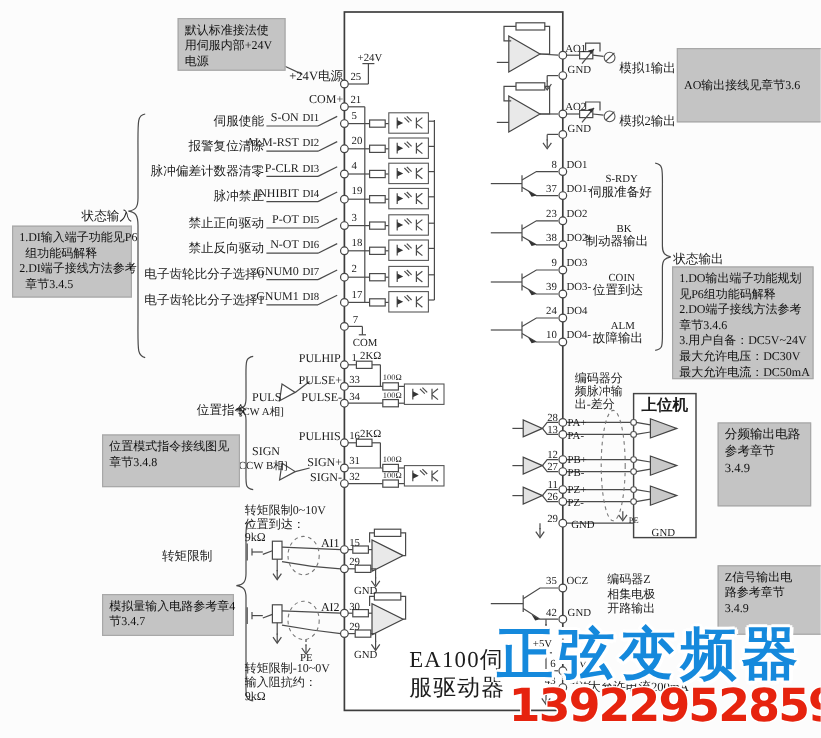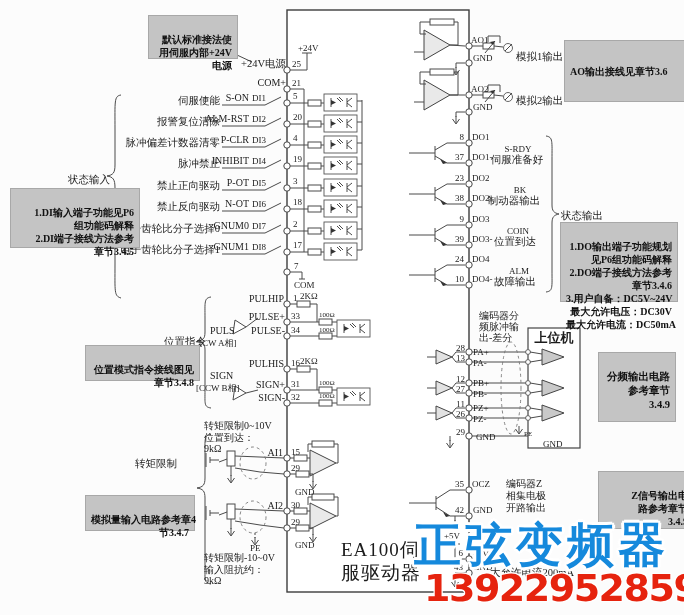--- a/index.html
+++ b/index.html
@@ -13,22 +13,22 @@
   svg circle.term{fill:#ffffff;stroke:#444;stroke-width:1;}
   svg circle.tiny{fill:#ffffff;stroke:#555;stroke-width:0.9;}
   svg ellipse.shield{stroke:#777;stroke-width:0.9;stroke-dasharray:3 3;fill:none;}
   svg text{font-family:"Liberation Serif","DejaVu Serif",serif;fill:#1c1c1c;font-size:10px;}
   svg text.n{font-size:9px;}
   svg text.s{font-size:7px;}
   svg text.zh{font-size:10.5px;}
   svg text.big{font-size:19px;letter-spacing:1px;}
   svg text.host{font-size:13px;font-weight:bold;}
   .note{position:absolute;background:#c4c4c4;border:1px solid #a8a8a8;color:#111;
-        font-weight:bold;font-size:10px;line-height:13px;white-space:pre;
-        padding:17px 5px;box-sizing:border-box;text-align:right;}
+        font-weight:normal;font-size:10px;line-height:13px;white-space:pre;
+        padding:3px 5px;box-sizing:border-box;}
   .txt{position:absolute;color:#1c1c1c;font-size:10px;line-height:11.5px;white-space:pre;}
   .wm-blue{position:absolute;left:414px;top:514px;font-family:"Liberation Sans","DejaVu Sans",sans-serif;
         font-weight:bold;font-size:47px;letter-spacing:4px;color:#1589dc;z-index:30;
         text-shadow:-2px -2px 0 #fff,2px -2px 0 #fff,-2px 2px 0 #fff,2px 2px 0 #fff,0 3px 0 #fff,0 -3px 0 #fff,3px 0 0 #fff,-3px 0 0 #fff;}
   .wm-red{position:absolute;left:424px;top:566px;font-family:"DejaVu Sans","Liberation Sans",sans-serif;
         font-weight:bold;font-size:38px;letter-spacing:-1.5px;color:#e6230e;z-index:31;
         text-shadow:-1px -1px 0 #fff,1px 1px 0 #fff,1px -1px 0 #fff,-1px 1px 0 #fff;}
 </style>
 </head>
 <body>
@@ -544,34 +544,34 @@
 
     <text class="big" x="341" y="556">EA100伺</text>
     <text class="big" x="341" y="579">服驱动器</text>
   </g>
 </svg>
 
 <div class="note" style="left:148px;top:15px;width:90px;height:44px;">默认标准接法使
 用伺服内部+24V
 电源</div>
 
-<div class="note" style="left:10px;top:188px;width:130px;height:60px;">1.DI输入端子功能见P6
+<div class="note" style="left:10px;top:188px;width:100px;height:60px;">1.DI输入端子功能见P6
   组功能码解释
 2.DI端子接线方法参考
   章节3.4.5</div>
 
-<div class="note" style="left:85px;top:345px;width:115px;height:25px;">位置模式指令接线图见
+<div class="note" style="left:85px;top:362px;width:115px;height:44px;">位置模式指令接线图见
 章节3.4.8</div>
 
 <div class="note" style="left:85px;top:495px;width:110px;height:35px;">模拟量输入电路参考章4
 节3.4.7</div>
 
 <div class="note" style="left:564px;top:40px;width:124px;height:62px;display:flex;align-items:center;">AO输出接线见章节3.6</div>
 
-<div class="note" style="left:560px;top:222px;width:118px;height:80px;">1.DO输出端子功能规划
+<div class="note" style="left:560px;top:222px;width:118px;height:94px;">1.DO输出端子功能规划
 见P6组功能码解释
 2.DO端子接线方法参考
 章节3.4.6
 3.用户自备：DC5V~24V
 最大允许电压：DC30V
 最大允许电流：DC50mA</div>
 
 <div class="note" style="left:598px;top:352px;width:78px;height:70px;line-height:14px;font-size:10.5px;">分频输出电路
 参考章节
 3.4.9</div>

